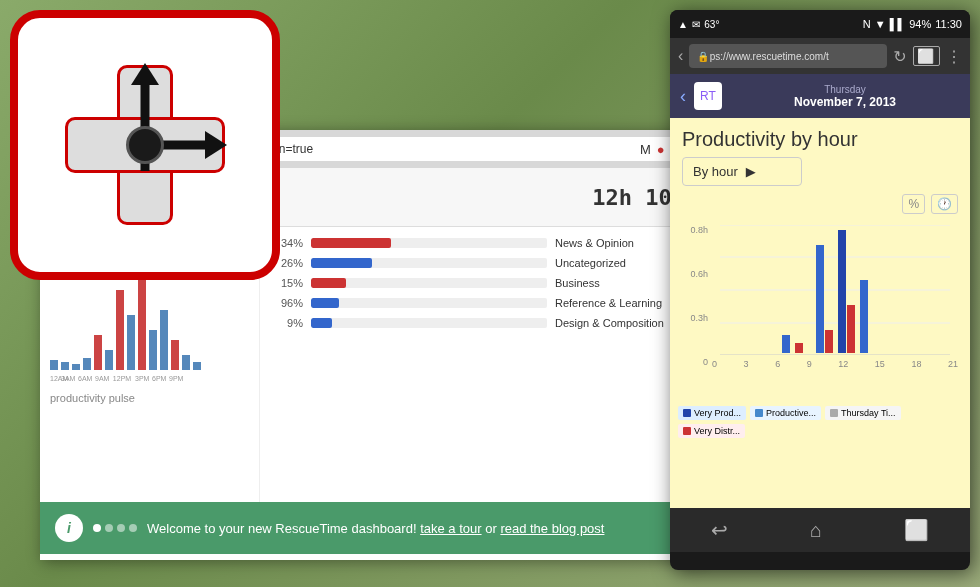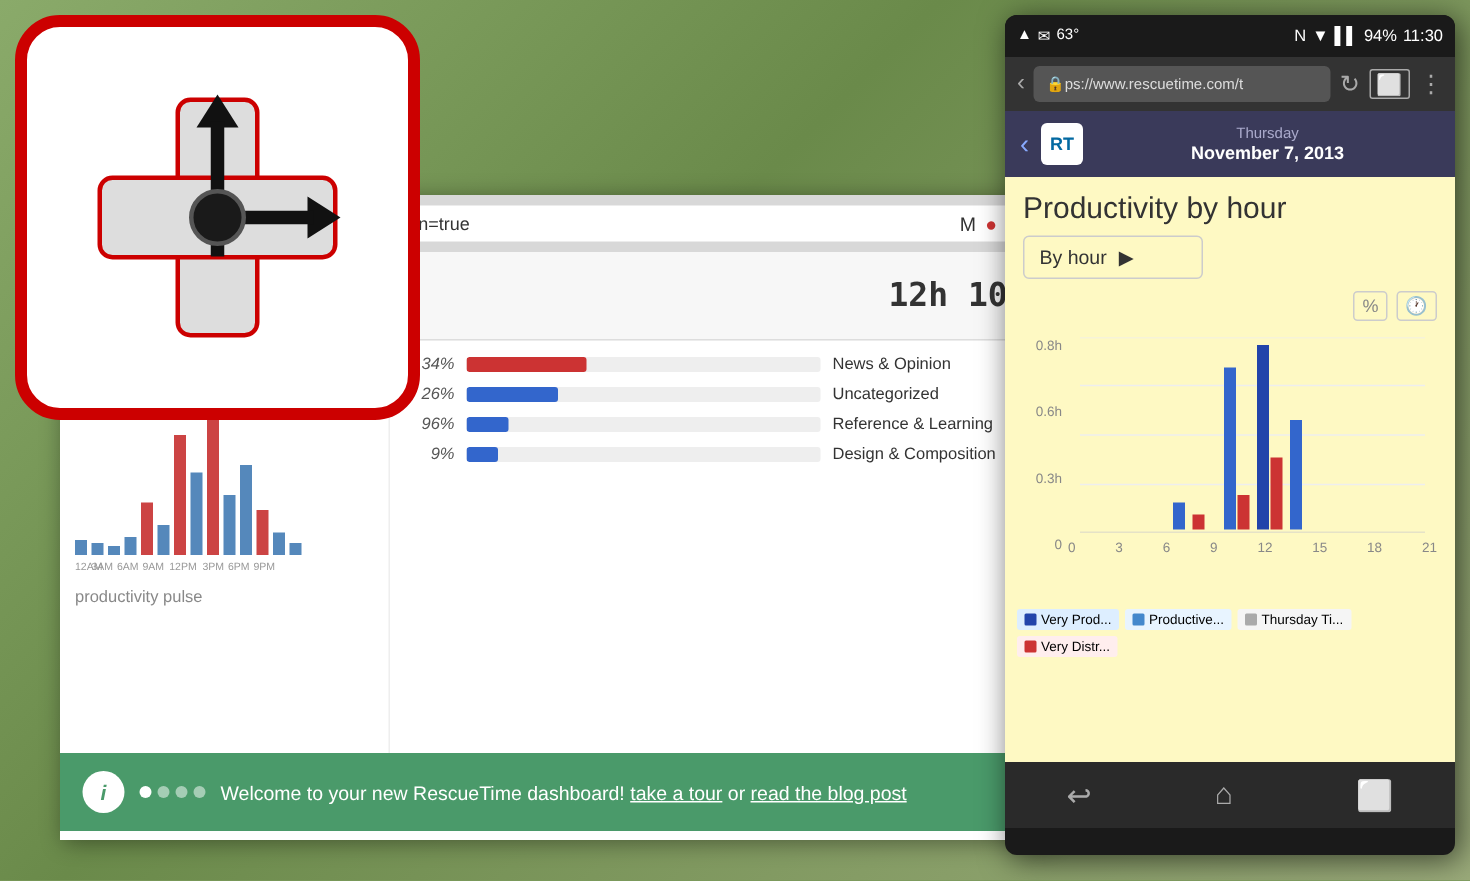--- a/index.html
+++ b/index.html
@@ -192,21 +192,20 @@
       align-items: center;
       margin-bottom: 8px;
       gap: 8px;
     }
 
     .cat-pct {
       font-size: 11px;
       color: #555;
       width: 28px;
       text-align: right;
-      font-style: italic;
     }
 
     .cat-bar-wrap {
       flex: 1;
       height: 10px;
       background: #eee;
       border-radius: 2px;
       overflow: hidden;
     }
 
@@ -554,20 +553,27 @@
           <span class="cat-name">News &amp; Opinion</span>
         </div>
         <div class="category-row">
           <span class="cat-pct">26%</span>
           <div class="cat-bar-wrap">
             <div class="cat-bar-fill" style="width:26%; background:#3366cc;"></div>
           </div>
           <span class="cat-name">Uncategorized</span>
         </div>
         <div class="category-row">
+          <span class="cat-pct">15%</span>
+          <div class="cat-bar-wrap">
+            <div class="cat-bar-fill" style="width:15%; background:#cc3333;"></div>
+          </div>
+          <span class="cat-name">Business</span>
+        </div>
+        <div class="category-row">
           <span class="cat-pct">96%</span>
           <div class="cat-bar-wrap">
             <div class="cat-bar-fill" style="width:12%; background:#3366cc;"></div>
           </div>
           <span class="cat-name">Reference &amp; Learning</span>
         </div>
         <div class="category-row">
           <span class="cat-pct">9%</span>
           <div class="cat-bar-wrap">
             <div class="cat-bar-fill" style="width:9%; background:#3366cc;"></div>
@@ -617,21 +623,21 @@
       <span>ps://www.rescuetime.com/t</span>
     </div>
     <span style="color:#aaa; font-size:16px;">↻</span>
     <span style="color:#aaa; font-size:14px; border:1px solid #aaa; padding:1px 4px; border-radius:2px;">⬜</span>
     <span style="color:#aaa; font-size:16px;">⋮</span>
   </div>
 
   <div class="phone-header">
     <span style="color:#8af; font-size:18px;">‹</span>
     <div class="phone-rt-icon">
-      <span style="color:#0369a1; font-weight:bold; font-size:12px;">RT</span>
+      <span style="color:#8b5cf6; font-weight:normal; font-size:12px;">RT</span>
     </div>
     <div class="phone-date">
       <div class="phone-date-label">Thursday</div>
       <div class="phone-date-value">November 7, 2013</div>
     </div>
   </div>
 
   <div class="phone-main">
     <div class="phone-page-title">Productivity by hour</div>
 

